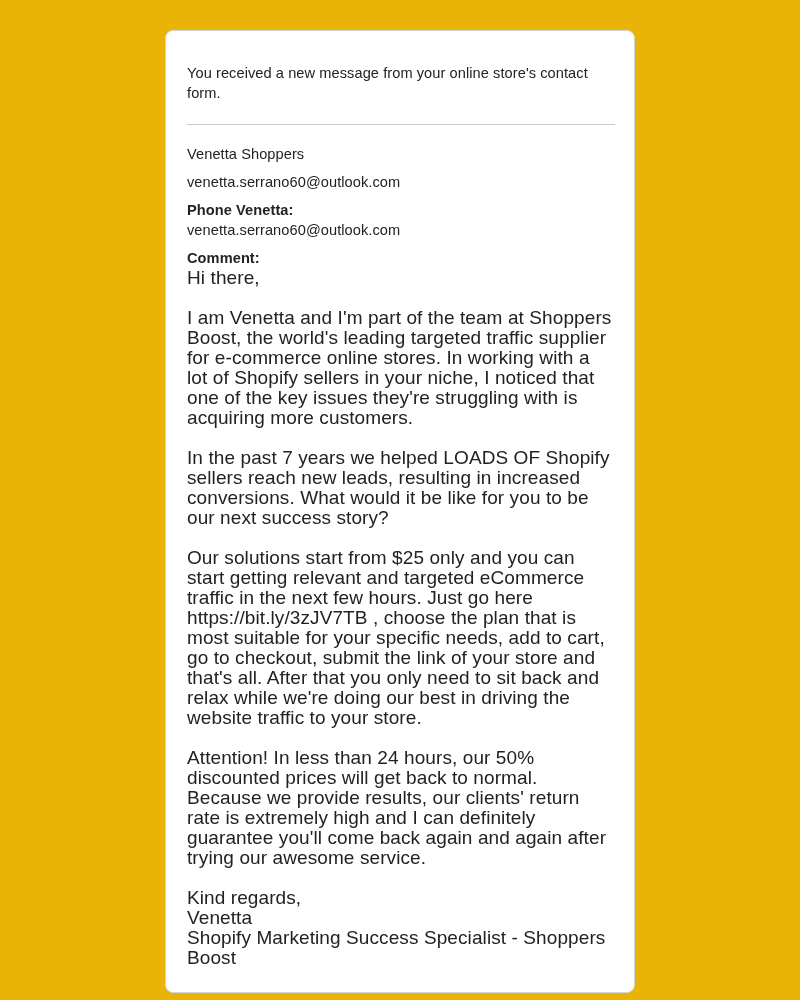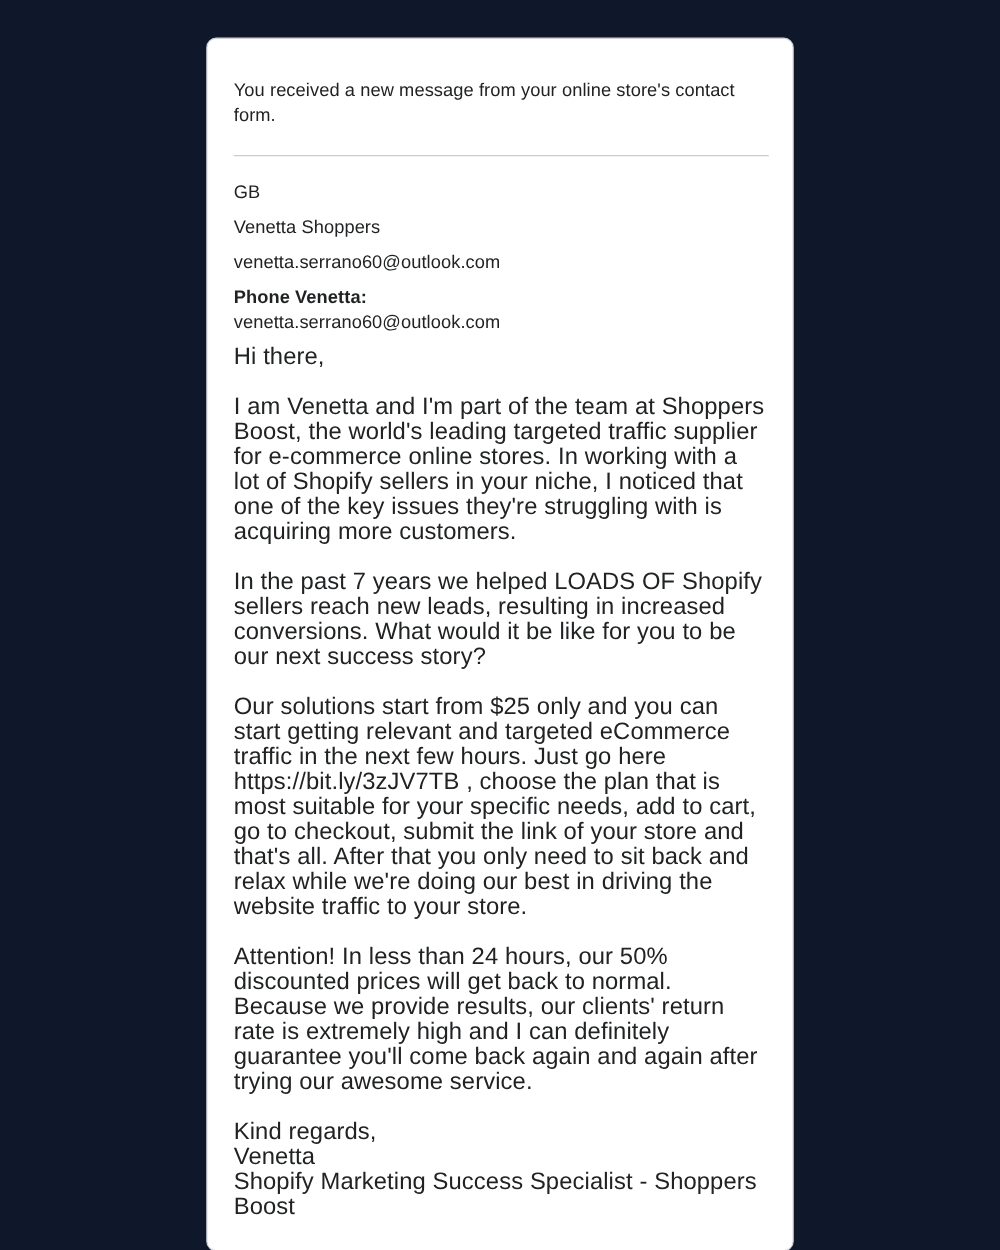--- a/index.html
+++ b/index.html
@@ -10,21 +10,21 @@
     height: 1000px;
   }
   body {
     font-family: "Liberation Sans", sans-serif;
     -webkit-font-smoothing: antialiased;
   }
   .page {
     position: relative;
     width: 800px;
     height: 1000px;
-    background: #0f172a;
+    background: #eab308;
     overflow: hidden;
   }
   .card {
     position: absolute;
     left: 165px;
     top: 30px;
     width: 470px;
     box-sizing: border-box;
     background: #ffffff;
     border: 1px solid #d2d5d8;
@@ -90,37 +90,37 @@
   <div class="card">
     <div class="card-inner">
 
       <p class="notice">You received a new message from your online store's contact form.</p>
 
       <hr class="divider">
 
       <div class="fields">
 
         <div class="field">
-          <div class="field-value">GB</div>
         </div>
 
         <div class="field">
           <div class="field-value">Venetta Shoppers</div>
         </div>
 
         <div class="field">
           <div class="field-value">venetta.serrano60@outlook.com</div>
         </div>
 
         <div class="field">
           <div class="field-label">Phone Venetta:</div>
           <div class="field-value">venetta.serrano60@outlook.com</div>
         </div>
 
         <div class="field">
+          <div class="field-label">Comment:</div>
           <pre class="comment-body">Hi there,
 
 I am Venetta and I'm part of the team at Shoppers Boost, the world's leading targeted traffic supplier for e-commerce online stores. In working with a lot of Shopify sellers in your niche, I noticed that one of the key issues they're struggling with is acquiring more customers.
 
 In the past 7 years we helped LOADS OF Shopify sellers reach new leads, resulting in increased conversions. What would it be like for you to be our next success story?
 
 Our solutions start from $25 only and you can start getting relevant and targeted eCommerce traffic in the next few hours. Just go here https://bit.ly/3zJV7TB , choose the plan that is most suitable for your specific needs, add to cart, go to checkout, submit the link of your store and that's all. After that you only need to sit back and relax while we're doing our best in driving the website traffic to your store.
 
 Attention! In less than 24 hours, our 50% discounted prices will get back to normal. Because we provide results, our clients' return rate is extremely high and I can definitely guarantee you'll come back again and again after trying our awesome service.
 

